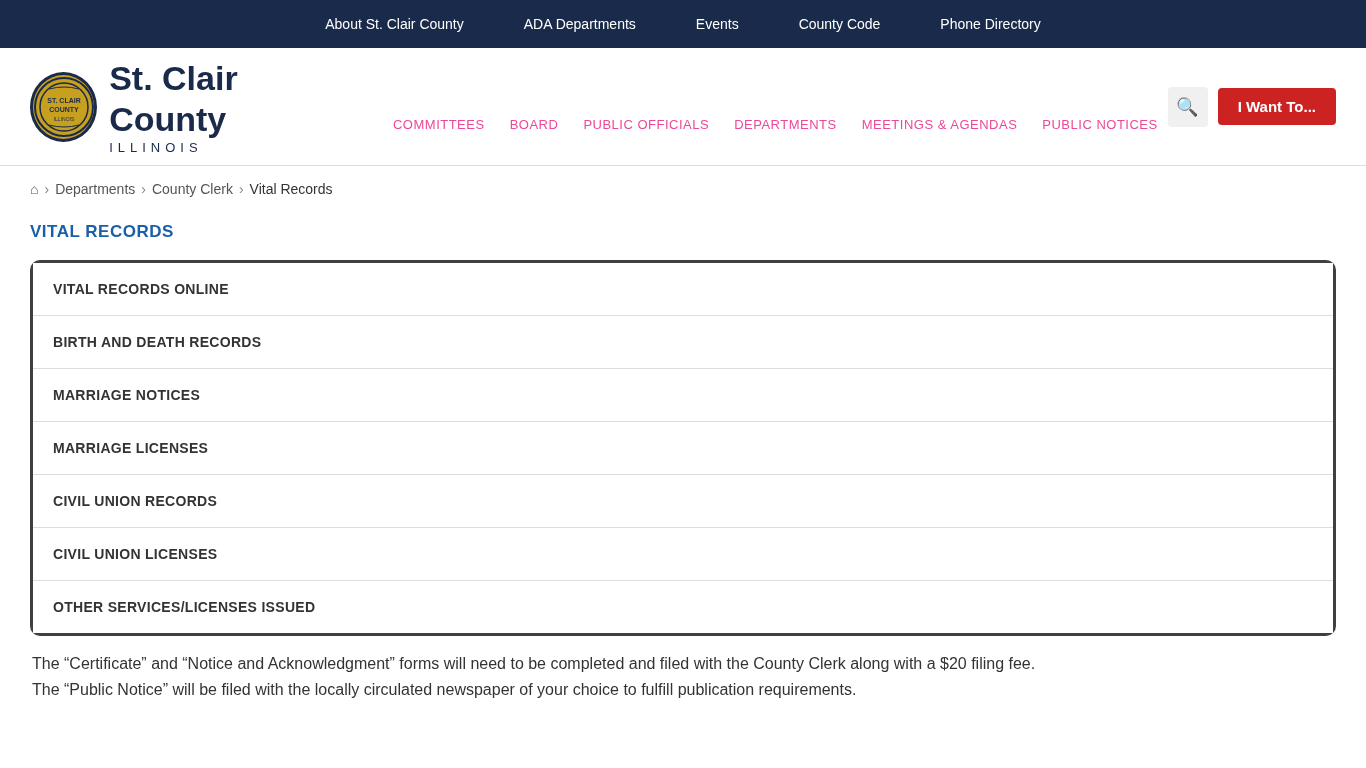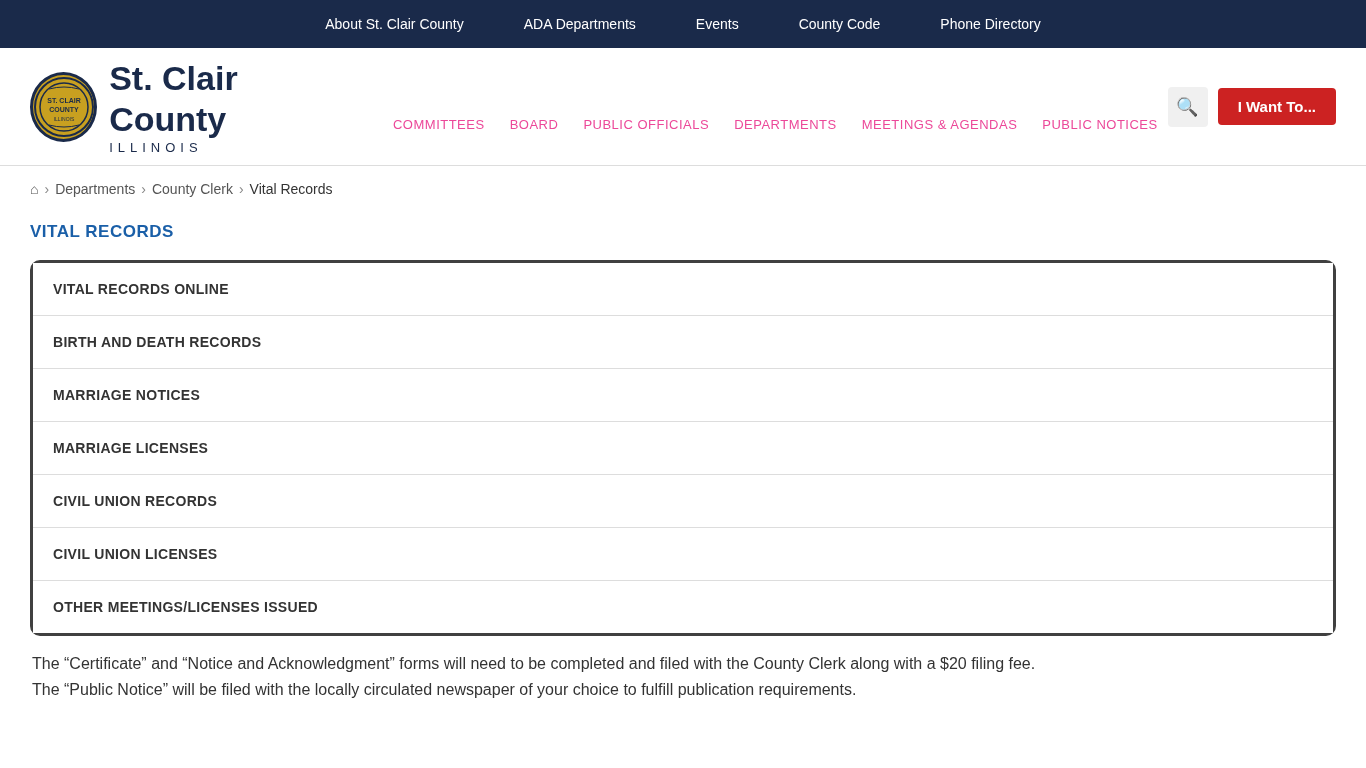--- a/index.html
+++ b/index.html
@@ -233,21 +233,21 @@
     <div class="accordion-item">
       <span class="accordion-item-label">MARRIAGE LICENSES</span>
     </div>
     <div class="accordion-item">
       <span class="accordion-item-label">CIVIL UNION RECORDS</span>
     </div>
     <div class="accordion-item">
       <span class="accordion-item-label">CIVIL UNION LICENSES</span>
     </div>
     <div class="accordion-item">
-      <span class="accordion-item-label">OTHER MEETINGS/LICENSES ISSUED</span>
+      <span class="accordion-item-label">OTHER SERVICES/LICENSES ISSUED</span>
     </div>
   </div>
 
   <div class="footer-text">
     <div>The “Certificate” and “Notice and Acknowledgment” forms will need to be completed and filed with the County Clerk along with a $20 filing fee.</div>
     <div>The “Public Notice” will be filed with the locally circulated newspaper of your choice to fulfill publication requirements.</div>
   </div>
 </div>
 
 </body></html>

